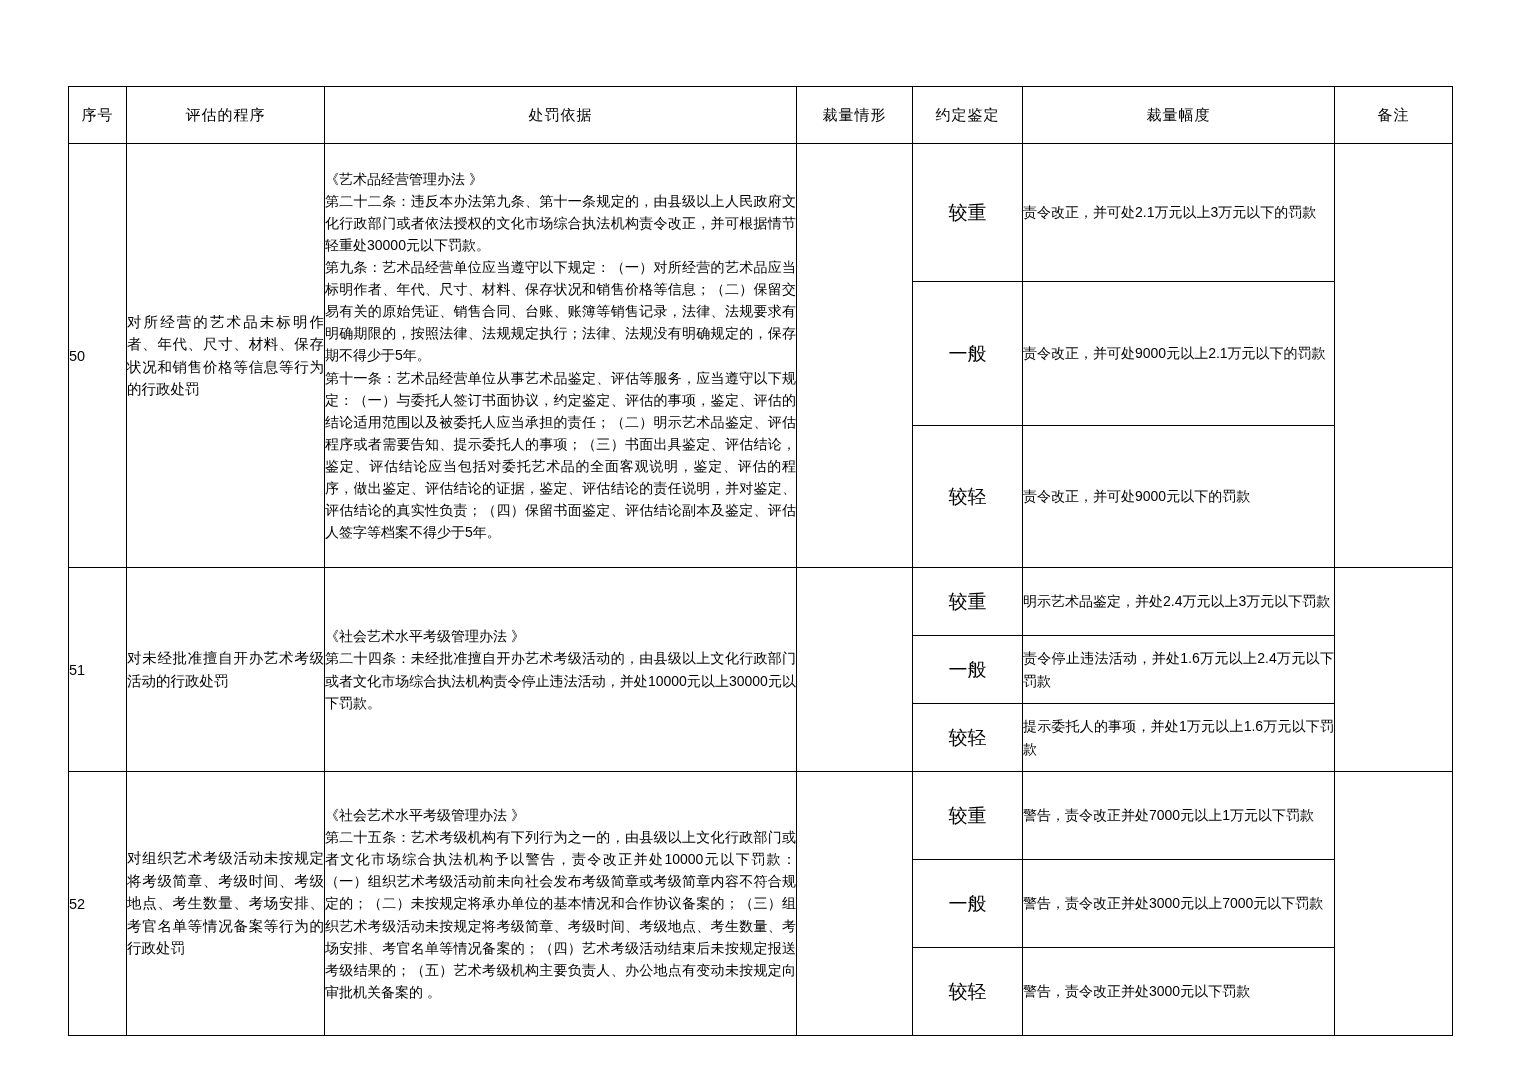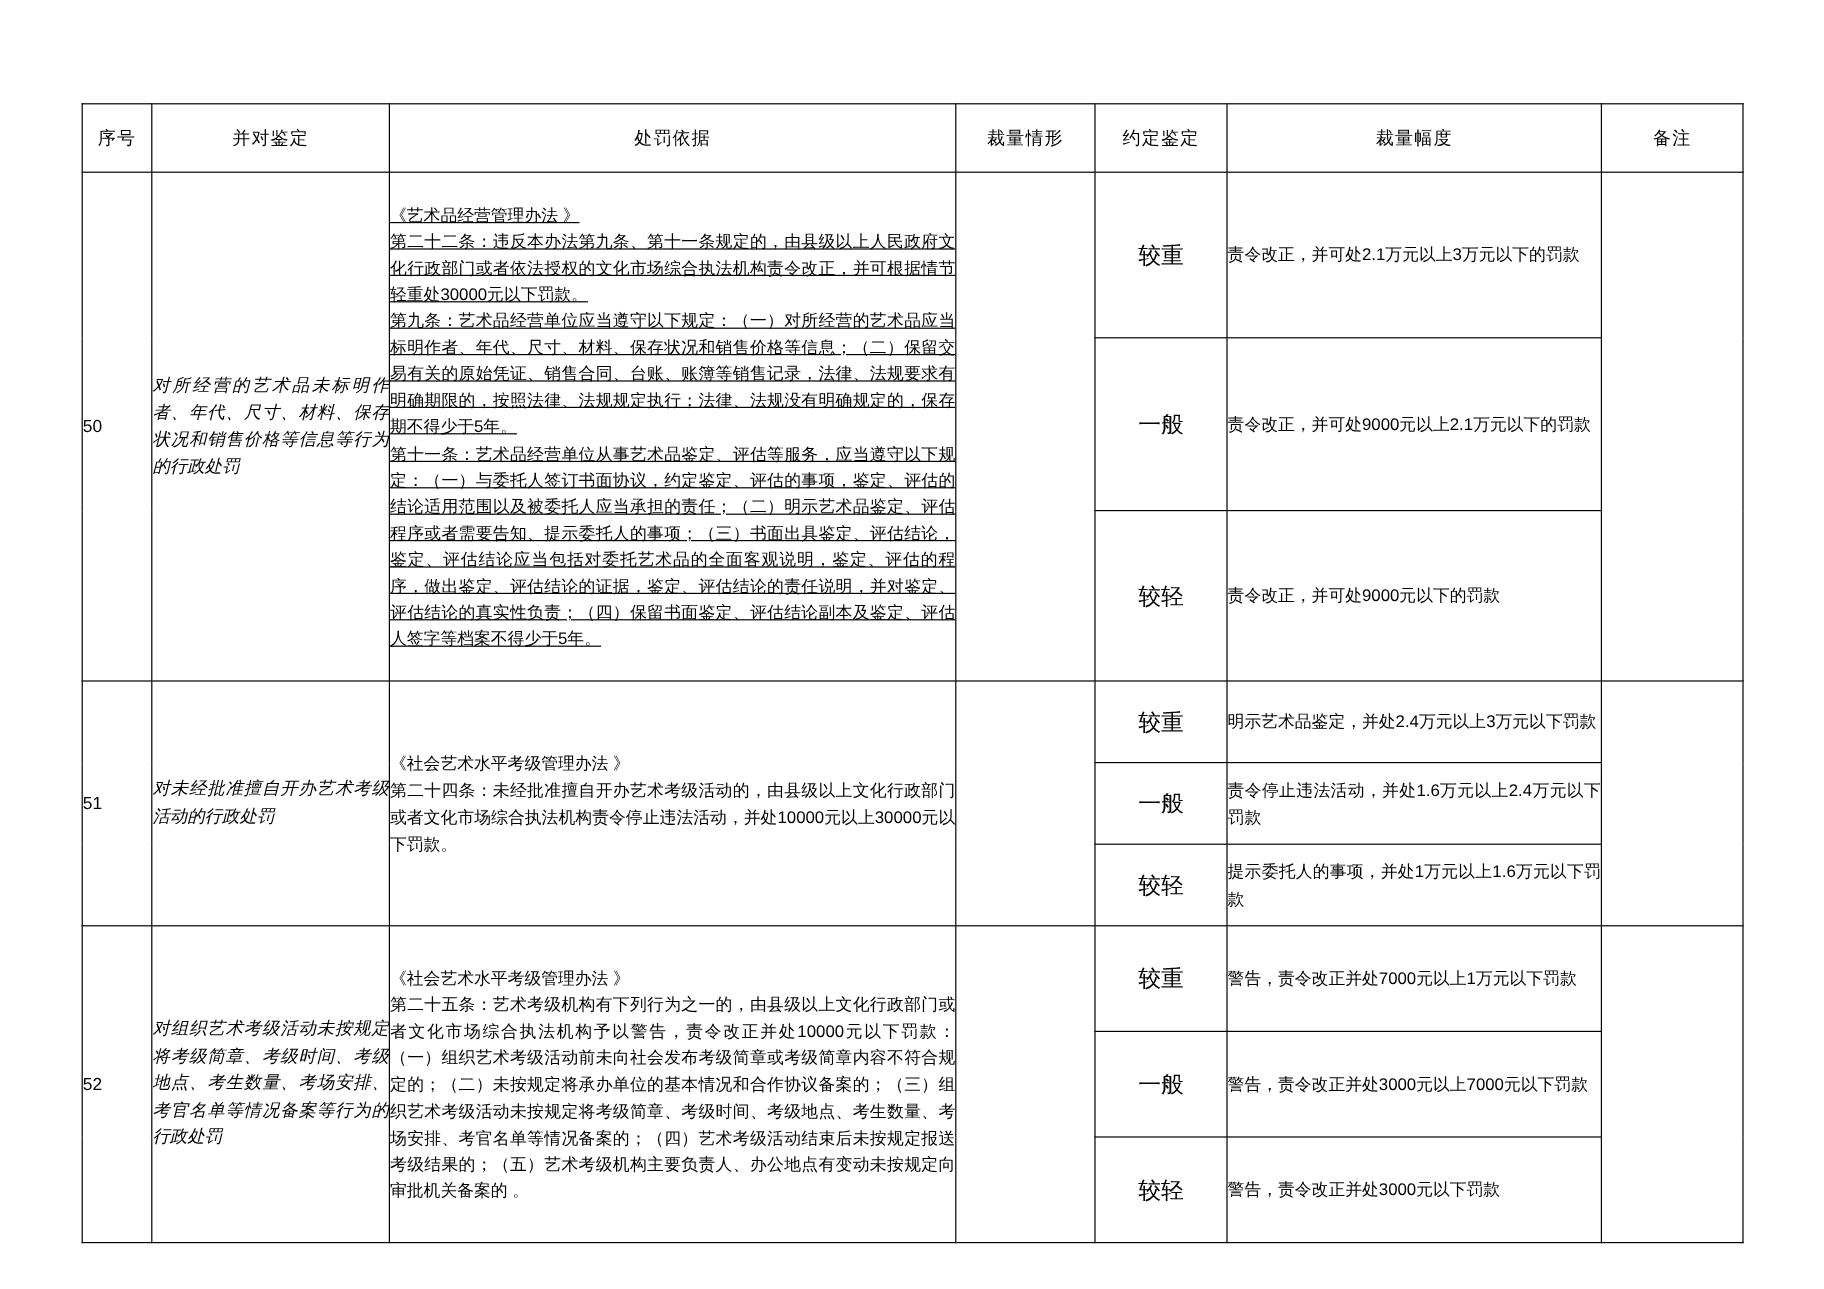--- a/index.html
+++ b/index.html
@@ -49,21 +49,20 @@
   }
   td.seq {
     text-align: left;
     font-size: 14.5px;
   }
   td.item {
     font-size: 14.5px;
     line-height: 1.55;
     padding: 6px 7px;
     text-align: justify;
-    font-style: italic;
   }
   td.basis {
     font-size: 14px;
     line-height: 1.58;
     padding: 8px 8px 8px 8px;
     vertical-align: top;
     text-align: justify;
   }
   td.situation {
     text-align: center;
@@ -95,34 +94,34 @@
       <col class="c-item">
       <col class="c-basis">
       <col class="c-situation">
       <col class="c-level">
       <col class="c-range">
       <col class="c-remark">
     </colgroup>
     <thead>
       <tr>
         <td>序号</td>
-        <td>并对鉴定</td>
+        <td>评估的程序</td>
         <td>处罚依据</td>
         <td>裁量情形</td>
         <td>约定鉴定</td>
         <td>裁量幅度</td>
         <td>备注</td>
       </tr>
     </thead>
     <tbody>
 
       <tr class="r50-row1">
         <td class="seq" rowspan="3">50</td>
         <td class="item" rowspan="3">对所经营的艺术品未标明作者、年代、尺寸、材料、保存状况和销售价格等信息等行为的行政处罚</td>
-        <td class="basis" rowspan="3" style="white-space: pre-wrap; text-decoration: underline;">《艺术品经营管理办法 》
+        <td class="basis" rowspan="3" style="white-space: pre-wrap;">《艺术品经营管理办法 》
 第二十二条：违反本办法第九条、第十一条规定的，由县级以上人民政府文化行政部门或者依法授权的文化市场综合执法机构责令改正，并可根据情节轻重处30000元以下罚款。
 第九条：艺术品经营单位应当遵守以下规定：（一）对所经营的艺术品应当标明作者、年代、尺寸、材料、保存状况和销售价格等信息；（二）保留交易有关的原始凭证、销售合同、台账、账簿等销售记录，法律、法规要求有明确期限的，按照法律、法规规定执行；法律、法规没有明确规定的，保存期不得少于5年。
 第十一条：艺术品经营单位从事艺术品鉴定、评估等服务，应当遵守以下规定：（一）与委托人签订书面协议，约定鉴定、评估的事项，鉴定、评估的结论适用范围以及被委托人应当承担的责任；（二）明示艺术品鉴定、评估程序或者需要告知、提示委托人的事项；（三）书面出具鉴定、评估结论，鉴定、评估结论应当包括对委托艺术品的全面客观说明，鉴定、评估的程序，做出鉴定、评估结论的证据，鉴定、评估结论的责任说明，并对鉴定、评估结论的真实性负责；（四）保留书面鉴定、评估结论副本及鉴定、评估人签字等档案不得少于5年。</td>
         <td class="situation" rowspan="3"></td>
         <td class="level">较重</td>
         <td class="range">责令改正，并可处2.1万元以上3万元以下的罚款</td>
         <td class="remark" rowspan="3"></td>
       </tr>
       <tr class="r50-row2">
         <td class="level">一般</td>

